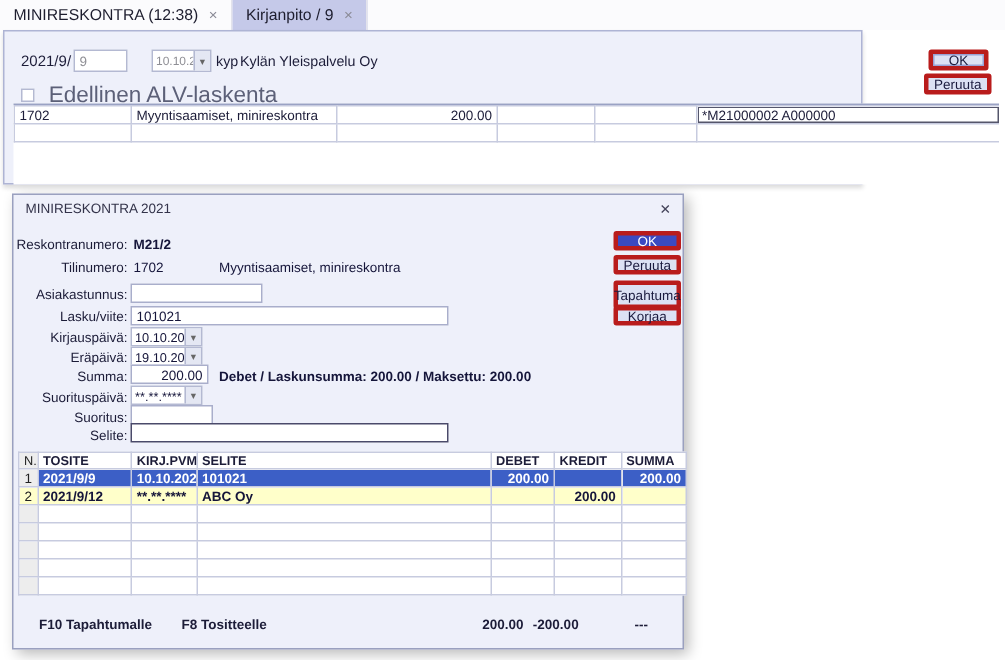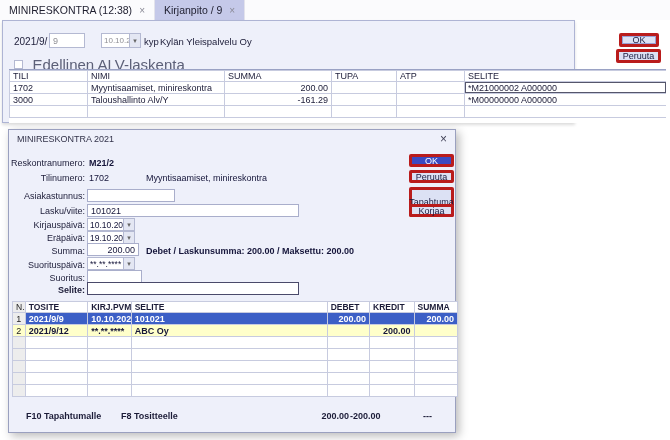--- a/index.html
+++ b/index.html
@@ -93,45 +93,29 @@
       <table class="grid">
         <colgroup>
           <col style="width:78px">
             <col style="width:137px">
             <col style="width:107px">
           <col style="width:65px">
             <col style="width:68px">
             <col style="width:202px">
         </colgroup>
         <tbody>
-            <tr>
-          <th>TILI</th>
-          <th>NIMI</th>
-          <th class="r">SUMMA</th>
-          <th class="r">TUPA</th>
-          <th class="r">ATP</th>
-          <th>SELITE</th>
-        </tr>
         <tr>
           <td>1702</td>
           <td>Myyntisaamiset, minireskontra</td>
           <td class="r">200.00</td>
           <td></td>
           <td></td>
           <td class="focuscell">*M21000002 A000000</td>
         </tr>
         <tr>
-          <td>3000</td>
-          <td>Taloushallinto Alv/Y</td>
-          <td class="r">-161.29</td>
-          <td></td>
-          <td></td>
-          <td>*M00000000 A000000</td>
-        </tr>
-        <tr>
           <td></td>
               <td></td>
               <td></td>
           <td></td>
               <td></td>
               <td></td>
         </tr>
       </tbody>
         </table>
     </div>
@@ -172,26 +156,26 @@
 
     <span class="flabel" style="top:130px;">Suorituspäivä:</span>
     <div class="combo fcombo" style="left:78px; top:127px; width:48px;">
       <span class="val">**.**.****</span>
       <span class="arr">▾</span>
     </div>
 
     <span class="flabel" style="top:143px;">Suoritus:</span>
     <input class="finput" style="left: 78px; top: 140px; width: 55px;" value="">
 
-    <span class="flabel" style="top:155px;font-weight:bold;">Selite:</span>
+    <span class="flabel" style="top:155px;">Selite:</span>
     <input class="finput focus" style="left: 78px; top: 152px; width: 212px;" value="">
 
     <div class="btn filled" style="left:400px; top:24px; width:45px; height:13px;">OK</div>
     <div class="btn" style="left:400px; top:40px; width:45px; height:13px;">Peruuta</div>
-    <div class="btn" style="left:400px; top:57px; width:45px; height:30px;">Tapahtuma</div>
+    <div class="btn" style="left:400px; top:57px; width:45px; height:19px;">Tapahtuma</div>
     <div class="btn" style="left:400px; top:74px; width:45px; height:13px;">Korjaa</div>
 
     <table class="grid dtable">
       <colgroup>
         <col style="width:12px">
           <col style="width:59px">
           <col style="width:41px">
           <col style="width:185px">
         <col style="width:40px">
           <col style="width:42px">
@@ -269,17 +253,17 @@
             <td></td>
             <td></td>
             <td></td>
           </tr>
     </tbody>
       </table>
 
     <span class="dfoot" style="left:17px; top:281px;">F10 Tapahtumalle</span>
     <span class="dfoot" style="left:112px; top:281px;">F8 Tositteelle</span>
     <span class="dfoot" style="left:280px; top:281px; width:60px; text-align:right;">200.00</span>
-    <span class="dfoot" style="left:341px; top:281px; width:41px; text-align:left;">-200.00</span>
+    <span class="dfoot" style="left:341px; top:281px; width:41px; text-align:center;">-200.00</span>
     <span class="dfoot" style="left:383px; top:281px; width:40px; text-align:right;">---</span>
   </div>
 
 </div>
 
 </body></html>

